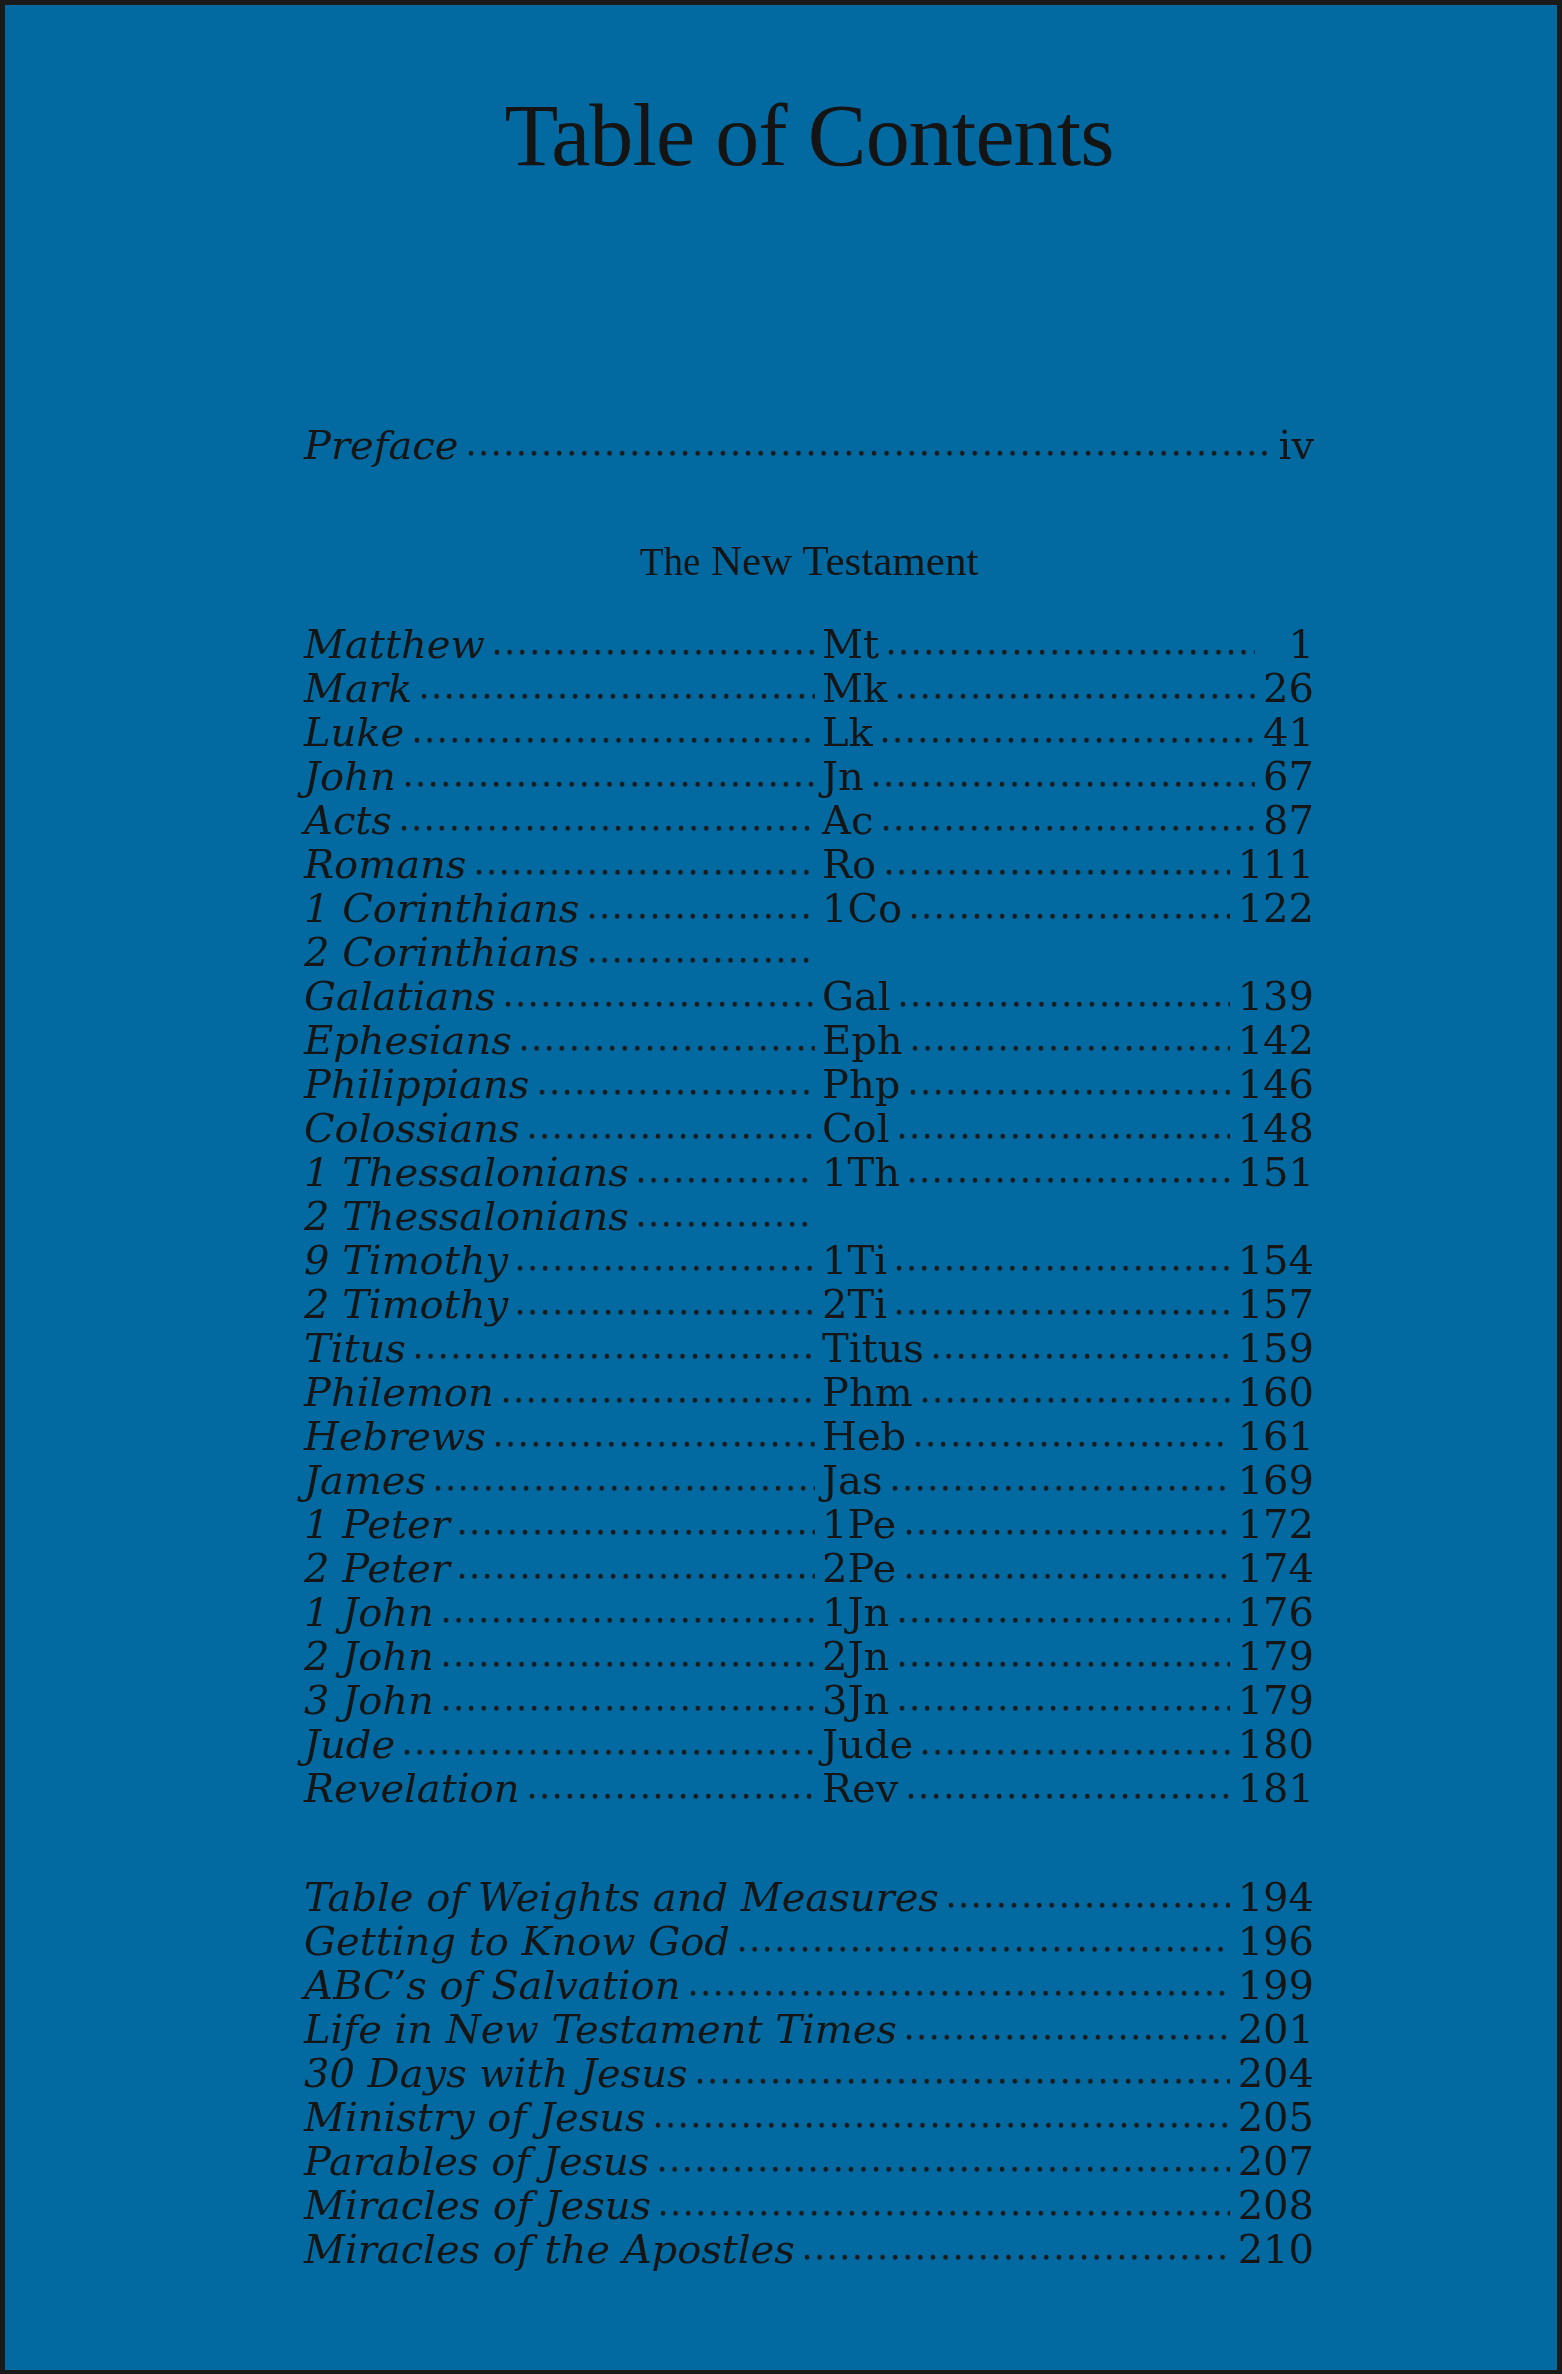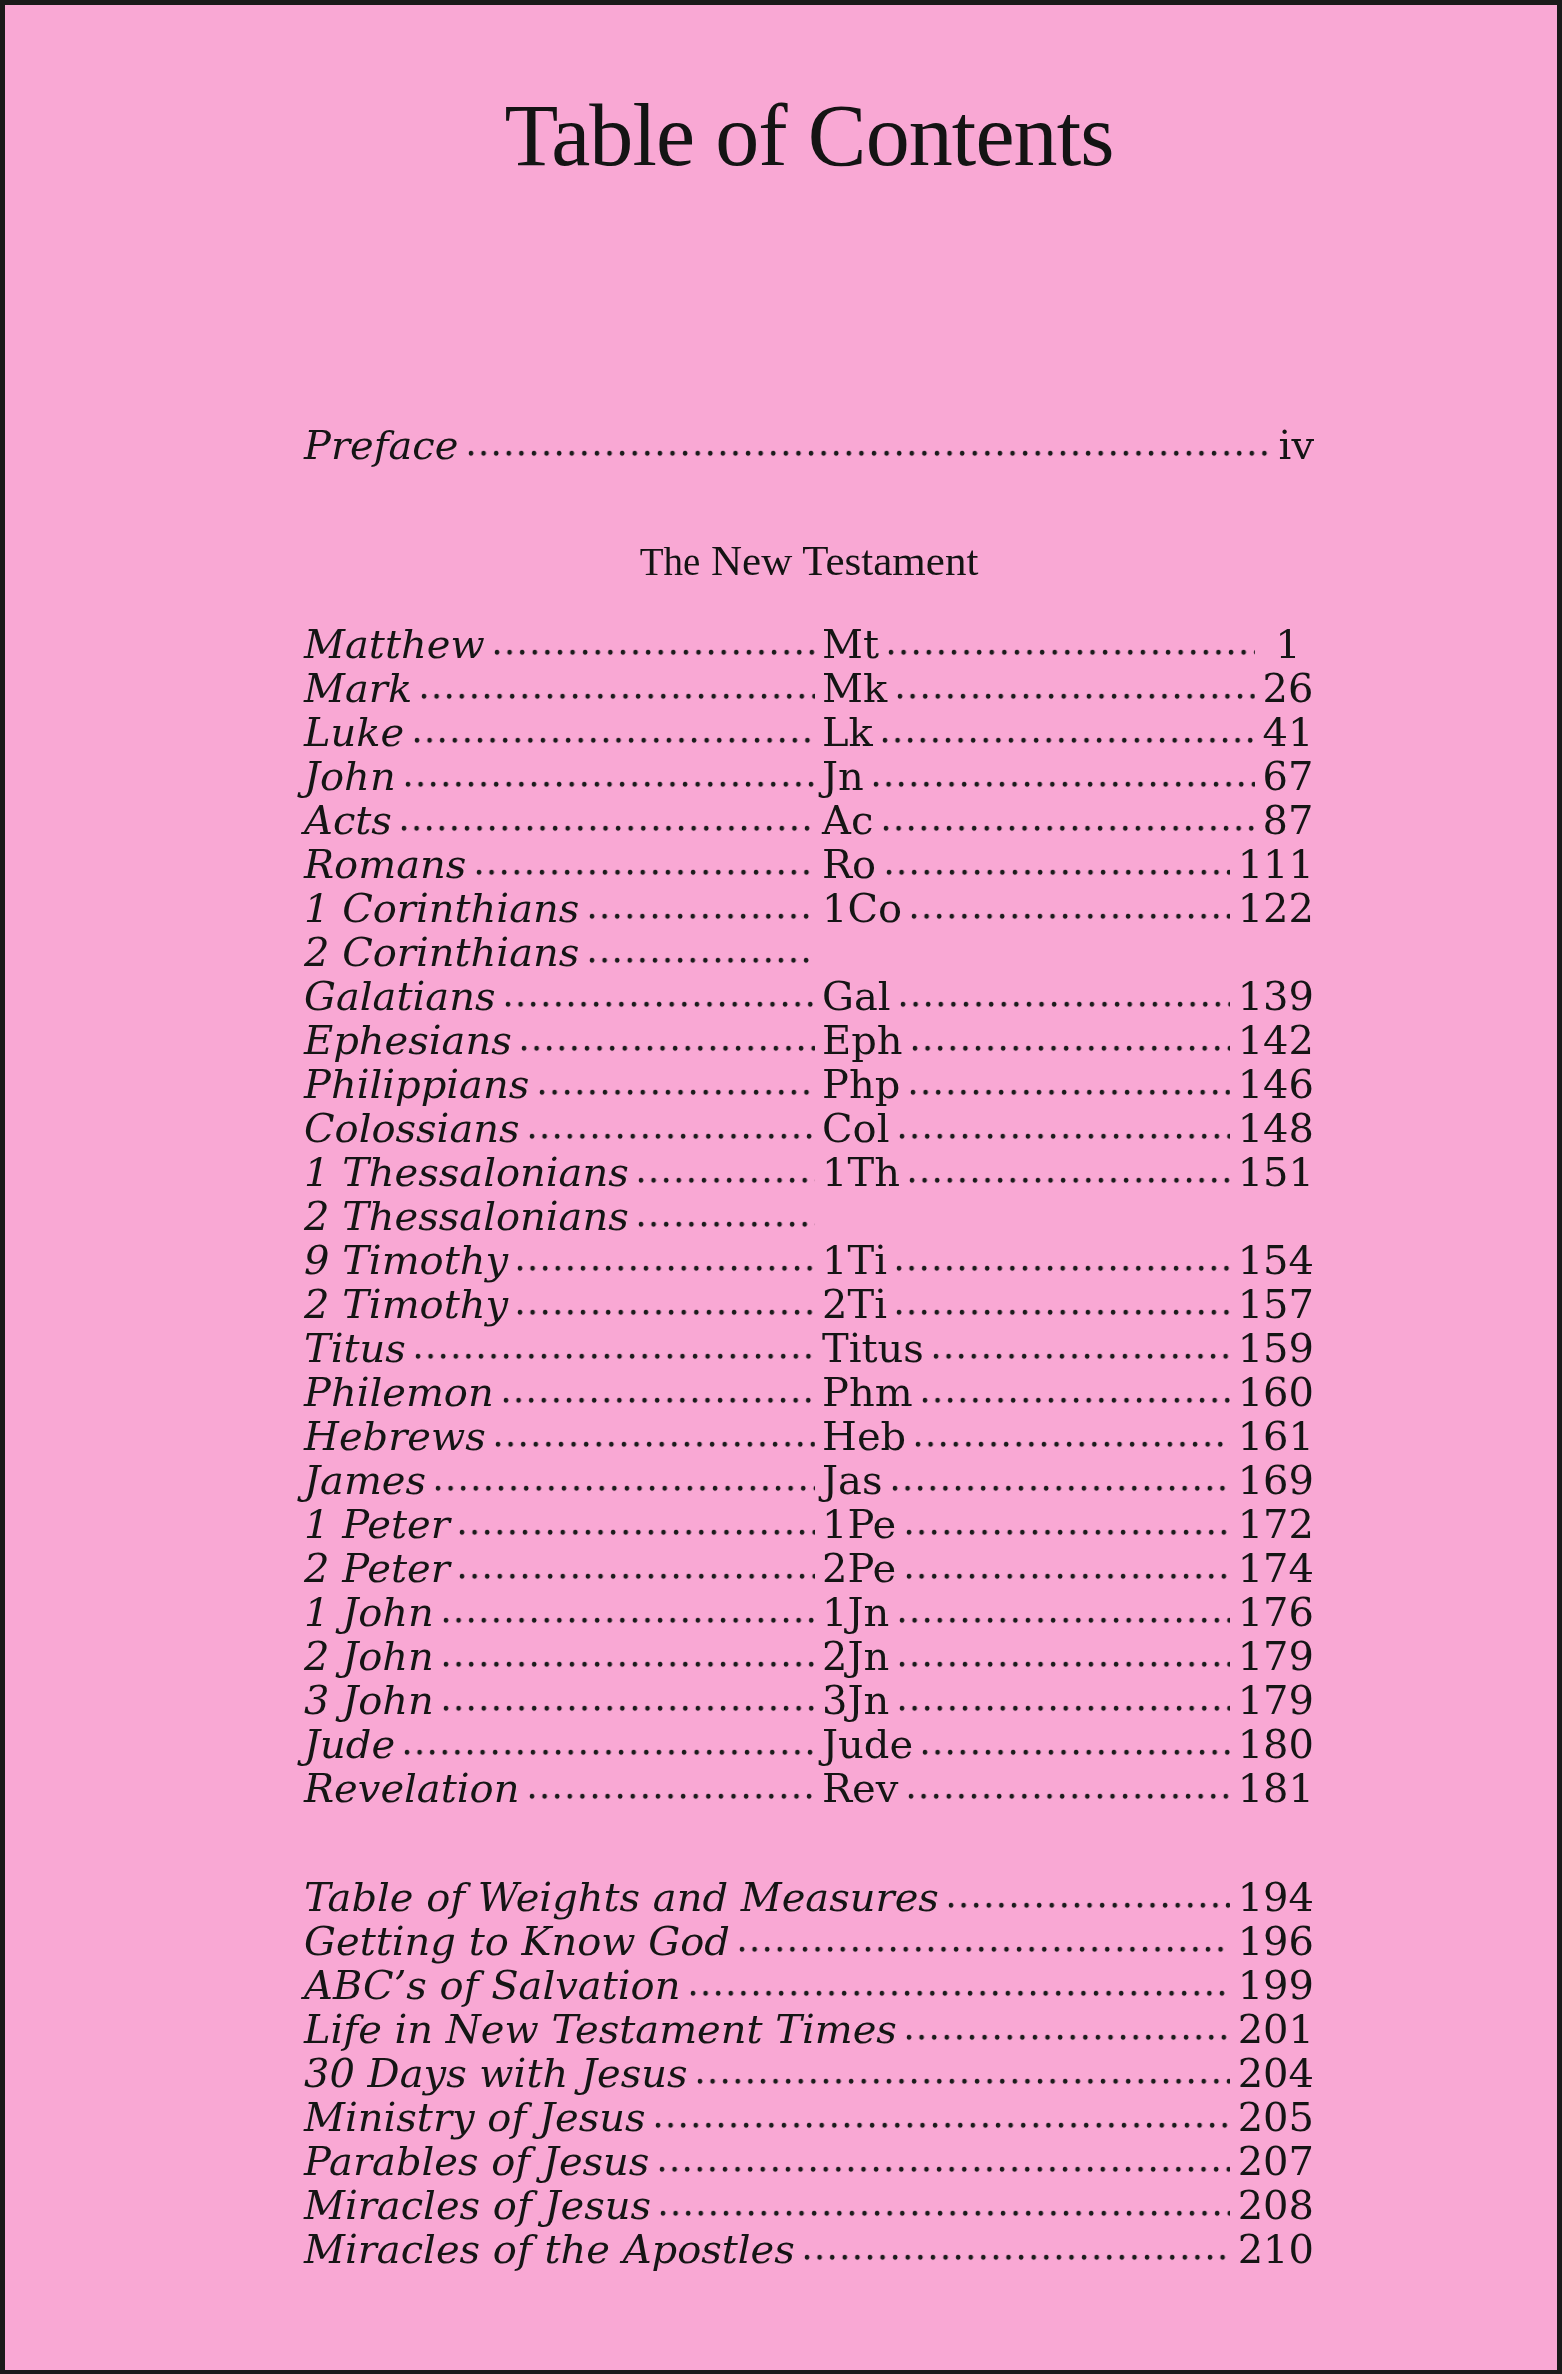--- a/index.html
+++ b/index.html
@@ -2,21 +2,21 @@
 <html style="font-size:15px"><head>
 <meta charset="utf-8">
 <style>
   * { margin:0; padding:0; box-sizing:border-box; }
   html,body { background:#ffffff; }
   body { font-family:"DejaVu Serif", serif; color:#151515; }
 
   .sheet {
     width:1562px; height:2375px;
     border:5.6px solid #1a1a1a;
-    background:#f9a8d4;
+    background:#0369a1;
     overflow:hidden;
   }
   .content {
     padding-left:299px;
     padding-right:243px;
   }
 
   .title {
     margin-top:80px;
     text-align:center;
@@ -38,21 +38,21 @@
     background-position:left bottom;
   }
 
   .row {
     display:flex;
     align-items:flex-end;
     font-size:40px;
     line-height:44px;
     white-space:nowrap;
   }
-  .pagenum { min-width:52px; text-align:center; }
+  .pagenum { min-width:52px; text-align:right; }
 
   .preface-row { margin-top:237px; font-style:italic; }
   .preface-row .pagenum { font-style:normal; min-width:28px; }
 
   .nt-heading {
     margin-top:69px;
     text-align:center;
     font-family:"Liberation Serif", serif;
     font-size:43px;
     color:#141414;

